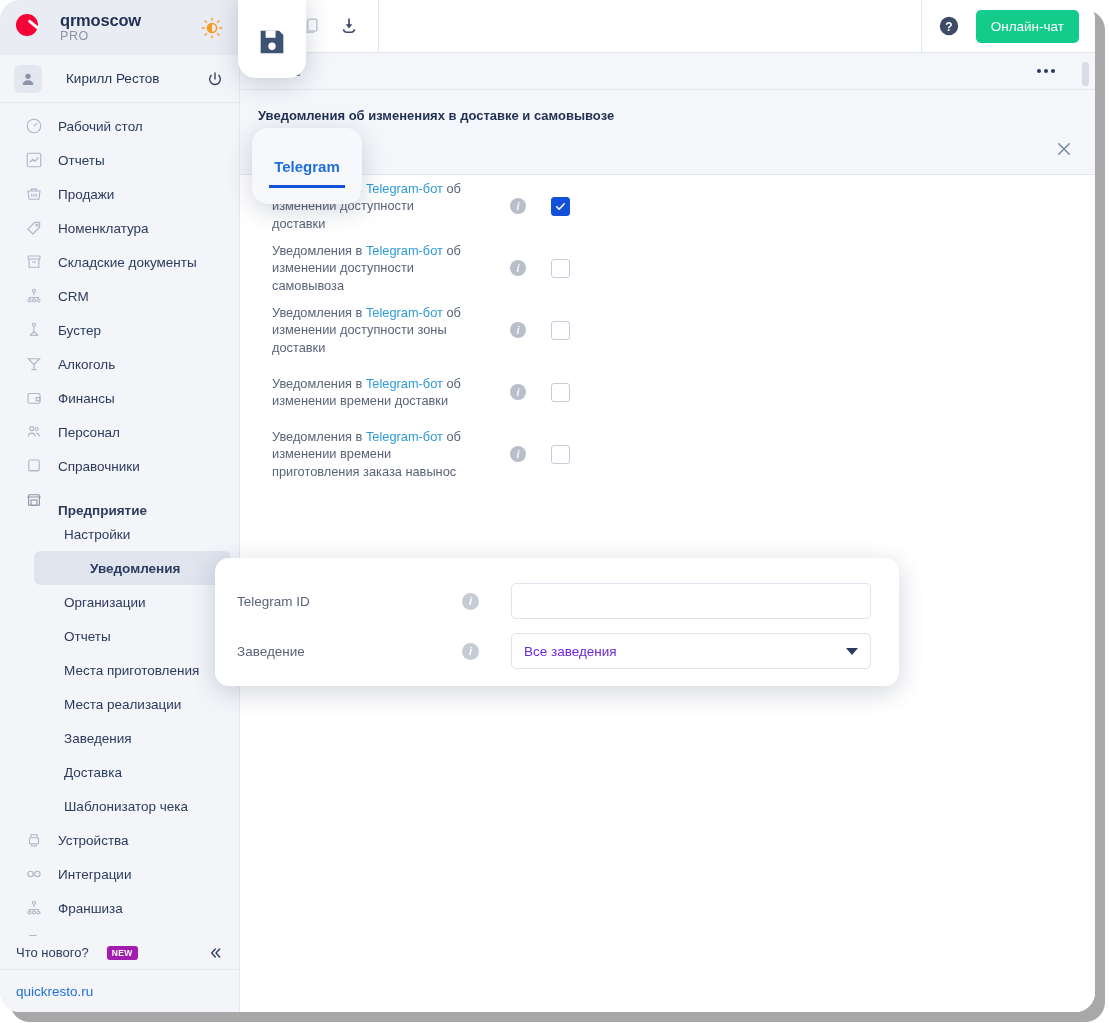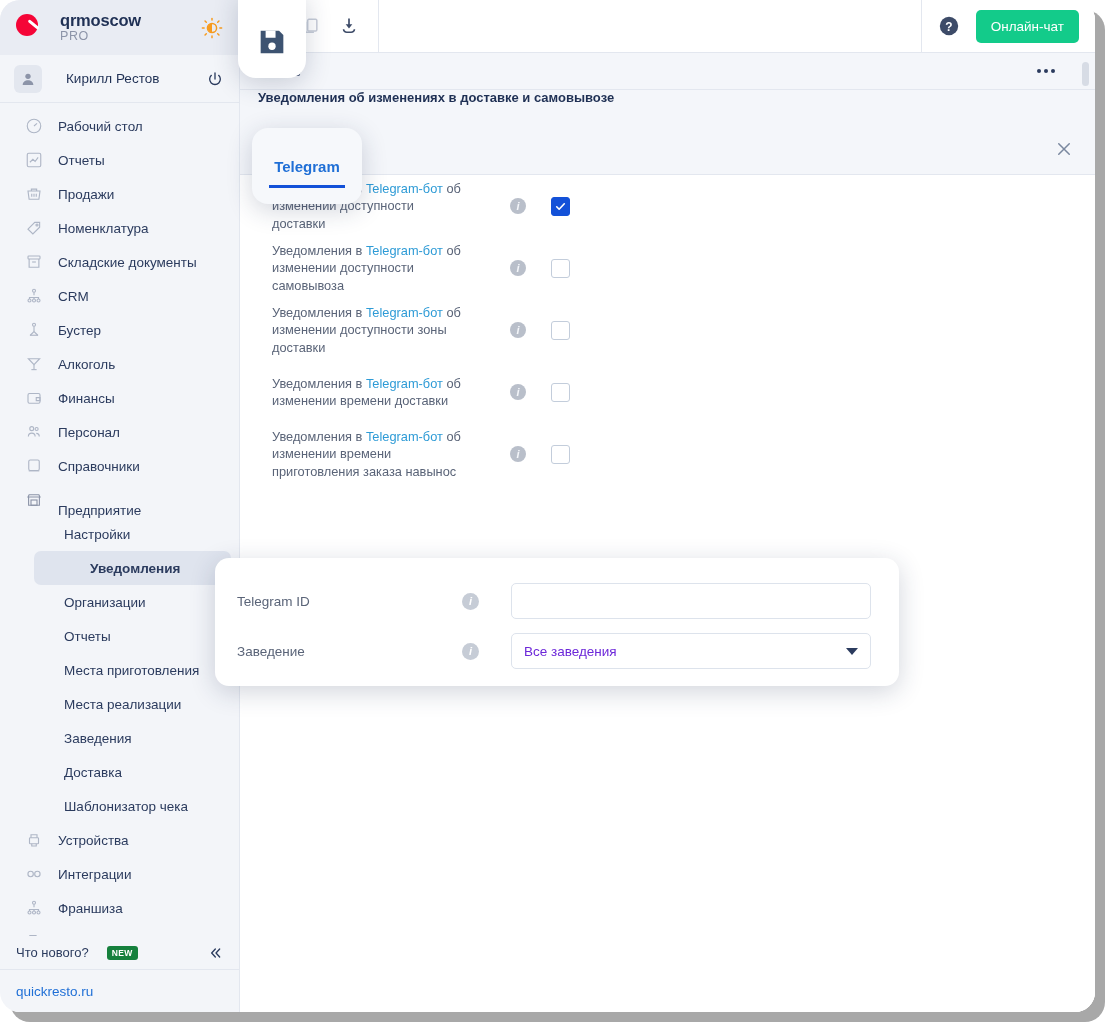--- a/index.html
+++ b/index.html
@@ -79,34 +79,34 @@
 
   #nav-scroll { flex: 1; overflow: hidden; padding-top: 6px; }
   .nav-item {
     height: 34px; display: flex; align-items: center;
     padding: 0 12px 0 16px; gap: 14px;
     margin: 0 8px; border-radius: 7px;
     cursor: pointer;
   }
   .nav-item .ic { width: 20px; height: 20px; flex: 0 0 20px; display:flex; align-items:center; justify-content:center;}
   .nav-item .lbl { font-size: 13.5px; color: #2b3b5e; white-space: nowrap; }
-  .nav-item.bold .lbl { font-weight: normal; margin-top: 21px; }
+  .nav-item.bold .lbl { font-weight: bold; margin-top: 21px; }
   .nav-sub { height: 34px; display: flex; align-items: center;
     padding-left: 56px; margin: 0 8px; border-radius: 7px; cursor: pointer; }
   .nav-sub .lbl { font-size: 13.5px; color: #2b3b5e; }
   .nav-sub.active { background: #dfe4ee; margin-left: 34px; }
   .nav-sub.active .lbl { font-weight: bold; }
 
   .sb-whatsnew {
     height: 34px; display: flex; align-items: center; gap: 18px;
     padding: 0 16px; border-bottom: 1px solid #e3e7ef;
   }
   .sb-whatsnew .lbl { font-size: 13px; color: #2b3b5e; }
   .badge-new {
-    background: #15803d; color: #ffffff; font-size: 8.5px; font-weight: bold;
+    background: #a21caf; color: #ffffff; font-size: 8.5px; font-weight: bold;
     padding: 2px 5px; border-radius: 3px; letter-spacing: 0.4px;
   }
   .collapse-icon { margin-left: auto; width: 16px; height: 16px; }
   .sb-footer { height: 42px; display: flex; align-items: center; padding: 0 16px; }
   .sb-footer a { font-size: 13.5px; color: #1f6fd6; text-decoration: none; }
 
   
   #main { flex: 1; height: 100%; position: relative; background: #ffffff; display: flex; flex-direction: column; min-width: 0; }
 
   #toolbar {
@@ -133,21 +133,21 @@
     position: relative;
   }
   .crumb { font-size: 13px; color: #2b3b5e; }
   .dots-btn {
     position: absolute; right: 40px; top: 50%; transform: translateY(-50%);
     display: flex; gap: 3px; cursor: pointer;
   }
   .dots-btn i { width: 4px; height: 4px; border-radius: 50%; background: #2b3b5e; display: block; }
 
   #section-title {
-    height: 33px; background: #f4f6fa; display: flex; align-items: flex-start;
+    height: 33px; background: #f4f6fa; display: flex; align-items: flex-end;
     padding: 0 18px; flex: 0 0 33px;
   }
   #section-title .t { font-size: 13px; font-weight: bold; color: #1f3054; }
 
   #tabbar {
     height: 52px; background: #f4f6fa; border-bottom: 1px solid #e3e7ef;
     display: flex; align-items: flex-end; padding: 0 18px;
     position: relative; flex: 0 0 52px;
   }
   .tab { font-size: 14.5px; color: #1f6fd6; padding-bottom: 13px; cursor: pointer; }

